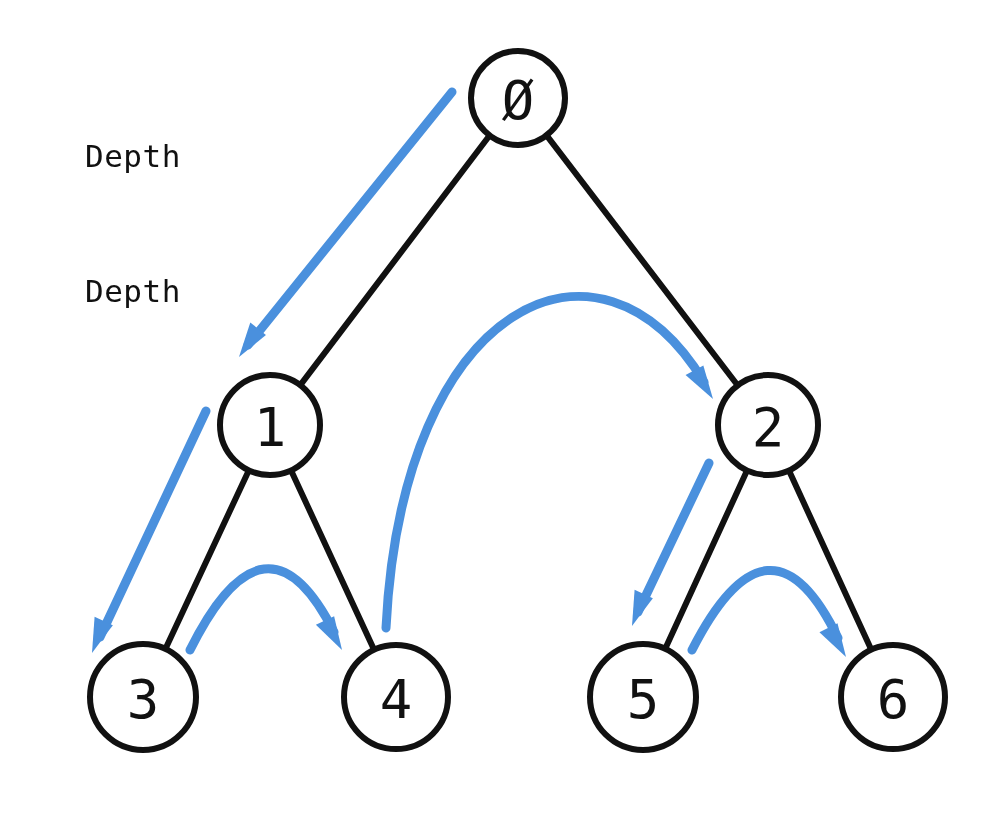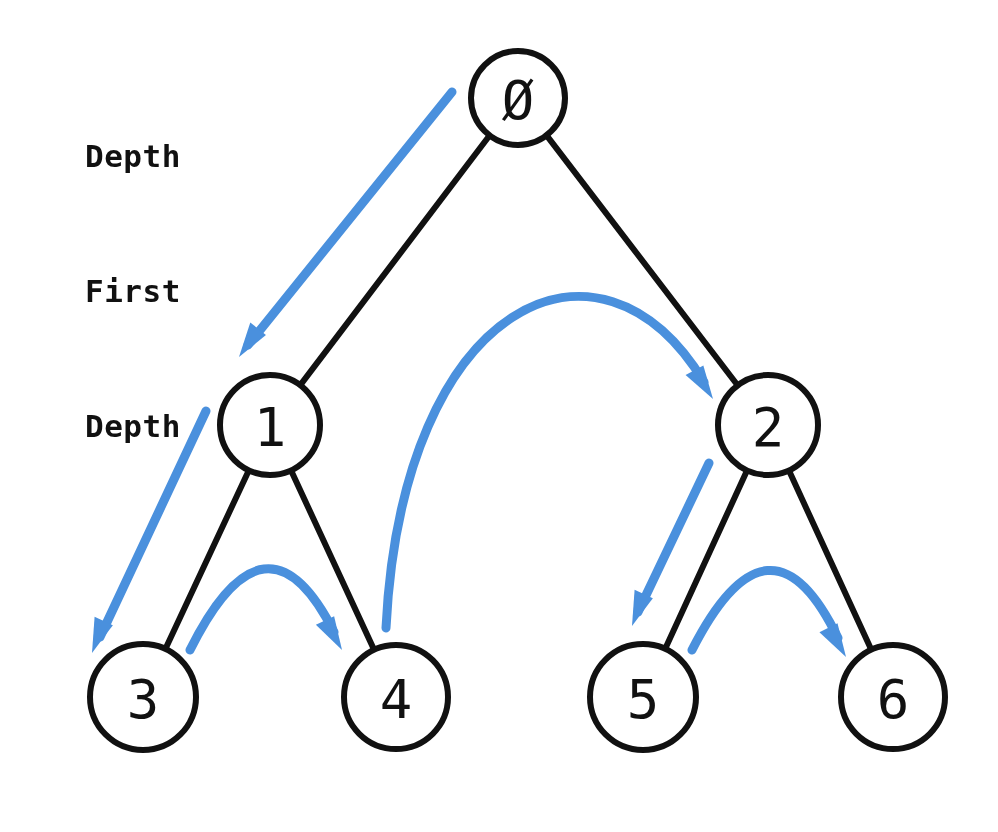--- a/index.html
+++ b/index.html
@@ -62,30 +62,29 @@
     left: 85px;
     top: 44px;
     font-family: "DejaVu Sans Mono", "Liberation Mono", monospace;
     font-size: 31px;
     line-height: 45px;
     color: #111111;
     letter-spacing: 0.5px;
     white-space: pre;
     user-select: none;
   }
-  .title-line { display: block; font-weight: bold; }
+  .title-line { display: block; }
 </style>
 </head>
 <body>
 
 <div id="diagram-root">
 
   <div class="title-block">
     <span class="title-line">Depth</span>
-    <span class="title-line">First</span>
     <span class="title-line">Depth</span>
   </div>
 
   <svg id="tree-svg" viewBox="0 0 998 832" xmlns="http://www.w3.org/2000/svg">
     <g id="edges-layer">
         <line x1="488.9945687979922" y1="136.24506452845378" x2="300.81827065213326" y2="384.3646189385179" stroke="#111111" class="tree-edge"></line>
         <line x1="547.1532765414518" y1="136.1324857162189" x2="737.0246436747075" y2="384.4842339265174" stroke="#111111" class="tree-edge"></line>
         <line x1="248.42354097247312" y1="471.2109988621048" x2="165.84566249973435" y2="648.0707070871831" stroke="#111111" class="tree-edge"></line>
         <line x1="291.4366794618967" y1="471.2760064574278" x2="373.7226664415583" y2="648.9092481913005" stroke="#111111" class="tree-edge"></line>
         <line x1="746.7036893274209" y1="471.3407720235323" x2="665.5490348297897" y2="647.9333002103776" stroke="#111111" class="tree-edge"></line>

